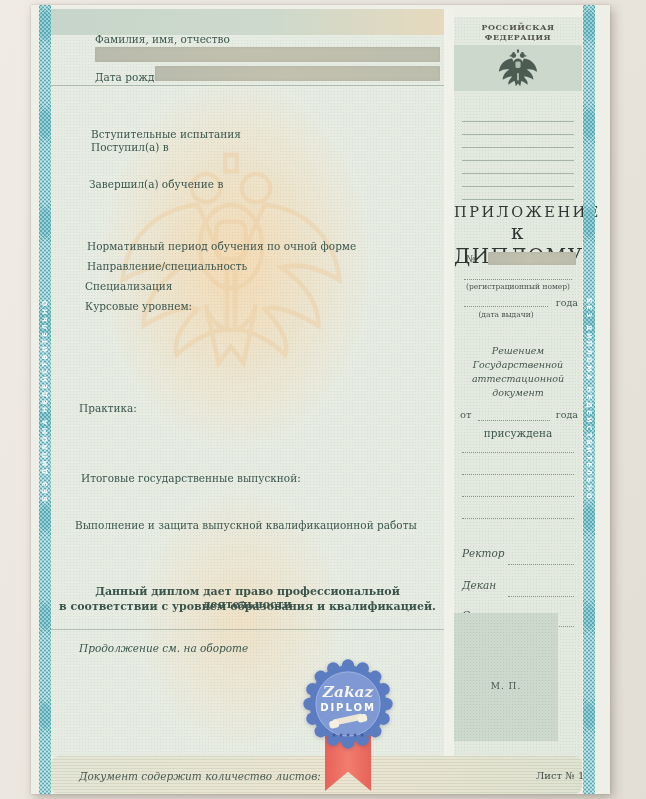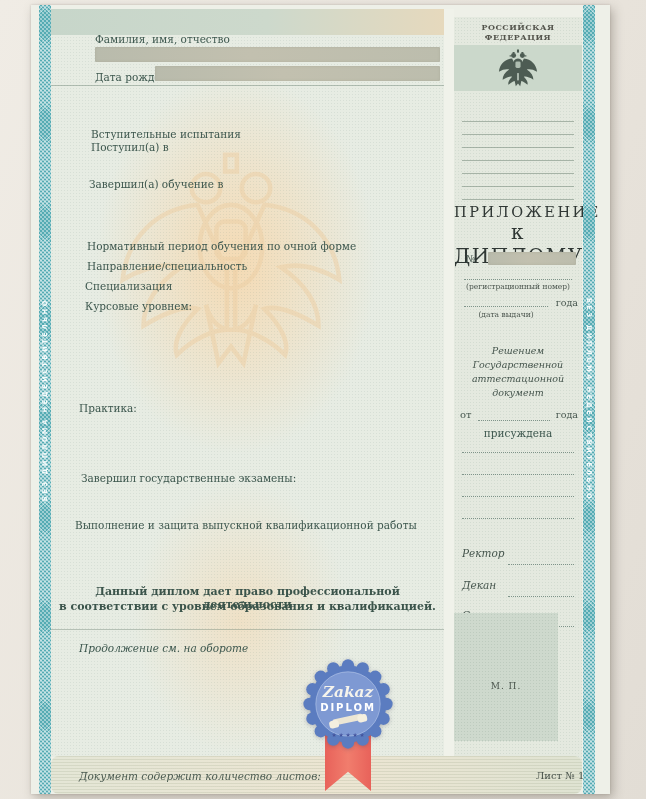--- a/index.html
+++ b/index.html
@@ -137,21 +137,21 @@
     <div class="hdiv" style="top:76px;"></div>
 
     <div class="lab" style="left:40px;top:119px;">Вступительные испытания</div>
     <div class="lab" style="left:40px;top:132px;">Поступил(а) в</div>
     <div class="lab" style="left:38px;top:169px;">Завершил(а) обучение в</div>
     <div class="lab" style="left:36px;top:231px;text-align:center;">Нормативный период обучения по очной форме</div>
     <div class="lab" style="left:36px;top:251px;">Направление/специальность</div>
     <div class="lab" style="left:34px;top:271px;">Специализация</div>
     <div class="lab" style="left:34px;top:291px;">Курсовые уровнем:</div>
     <div class="lab" style="left:28px;top:393px;">Практика:</div>
-    <div class="lab" style="left:30px;top:463px;">Завершил государственные экзамены:</div>
+    <div class="lab" style="left:30px;top:463px;">Итоговые государственные выпускной:</div>
     <div class="lab" style="left:24px;top:510px;">Выполнение и защита выпускной квалификационной работы</div>
 
     <div class="rights" style="top:576px;">Данный диплом дает право профессиональной деятельности</div>
     <div class="rights" style="top:591px;">в соответствии с уровнем образования и квалификацией.</div>
 
     <div class="hdiv" style="top:620px;background:rgba(120,140,125,.45);"></div>
     <div class="lab italic" style="left:28px;top:633px;">Продолжение см. на обороте</div>
   </div>
 
   <div class="col-gap"></div>

